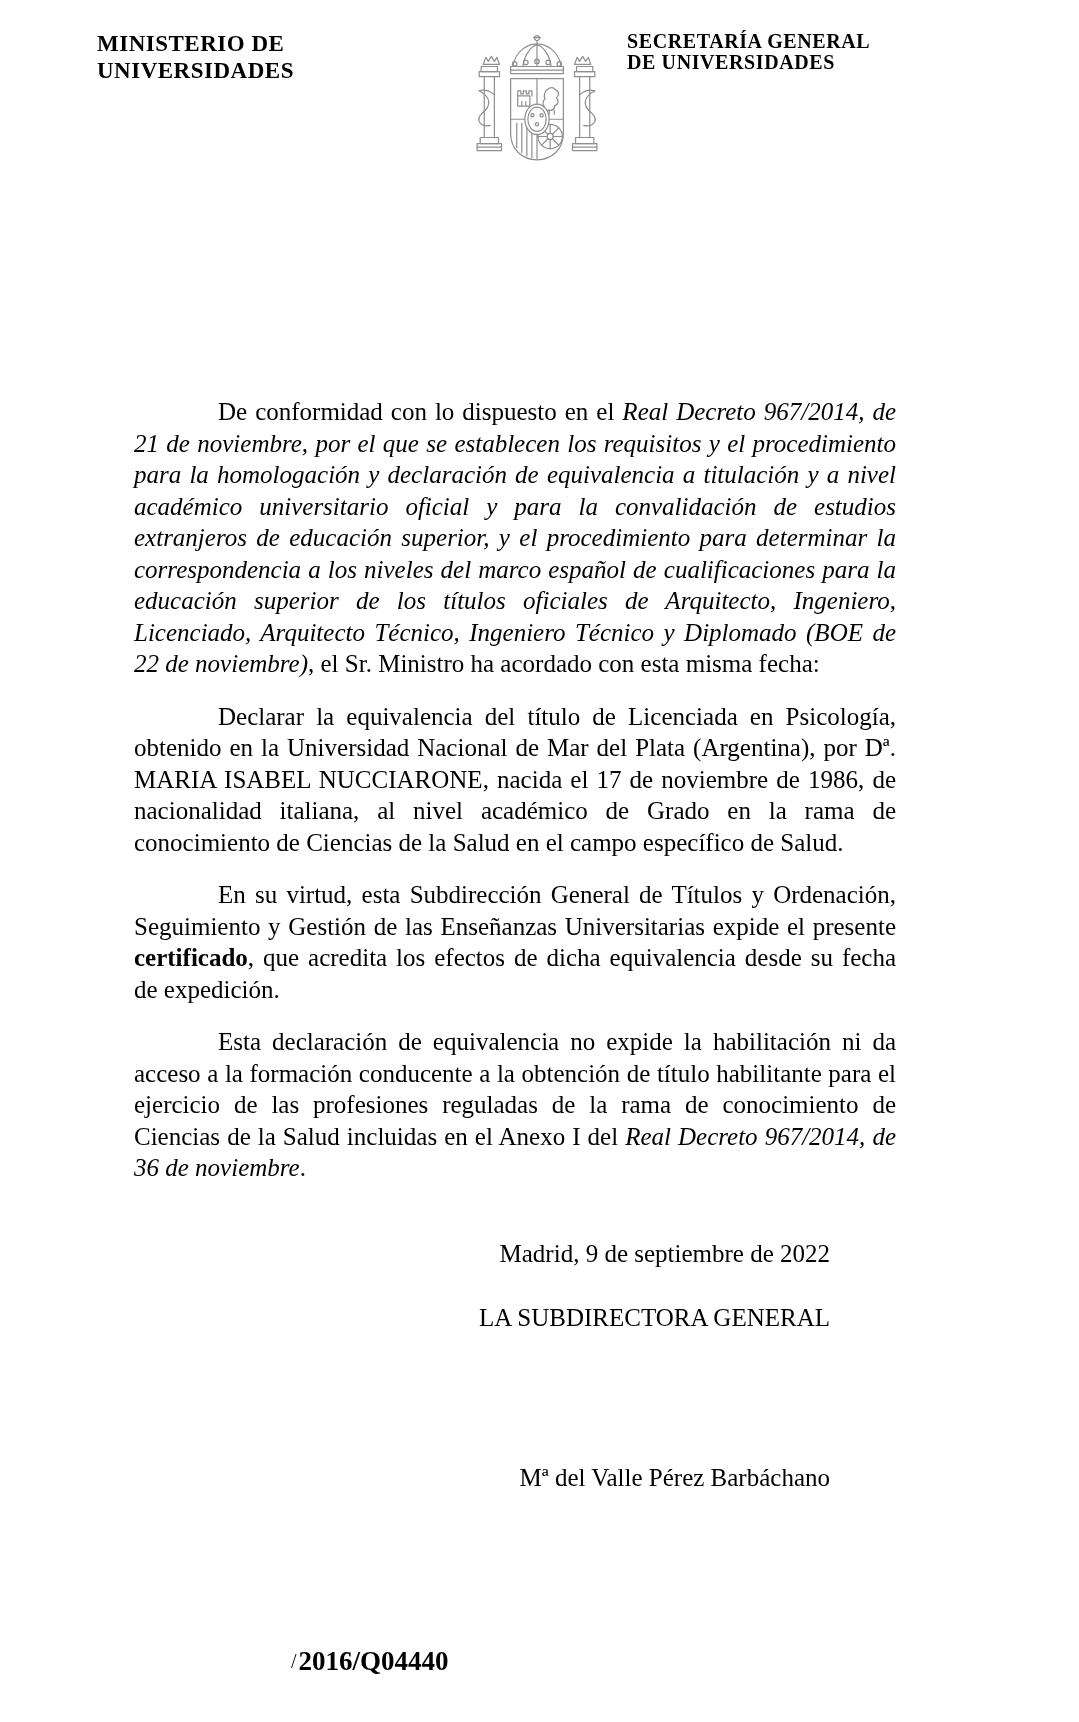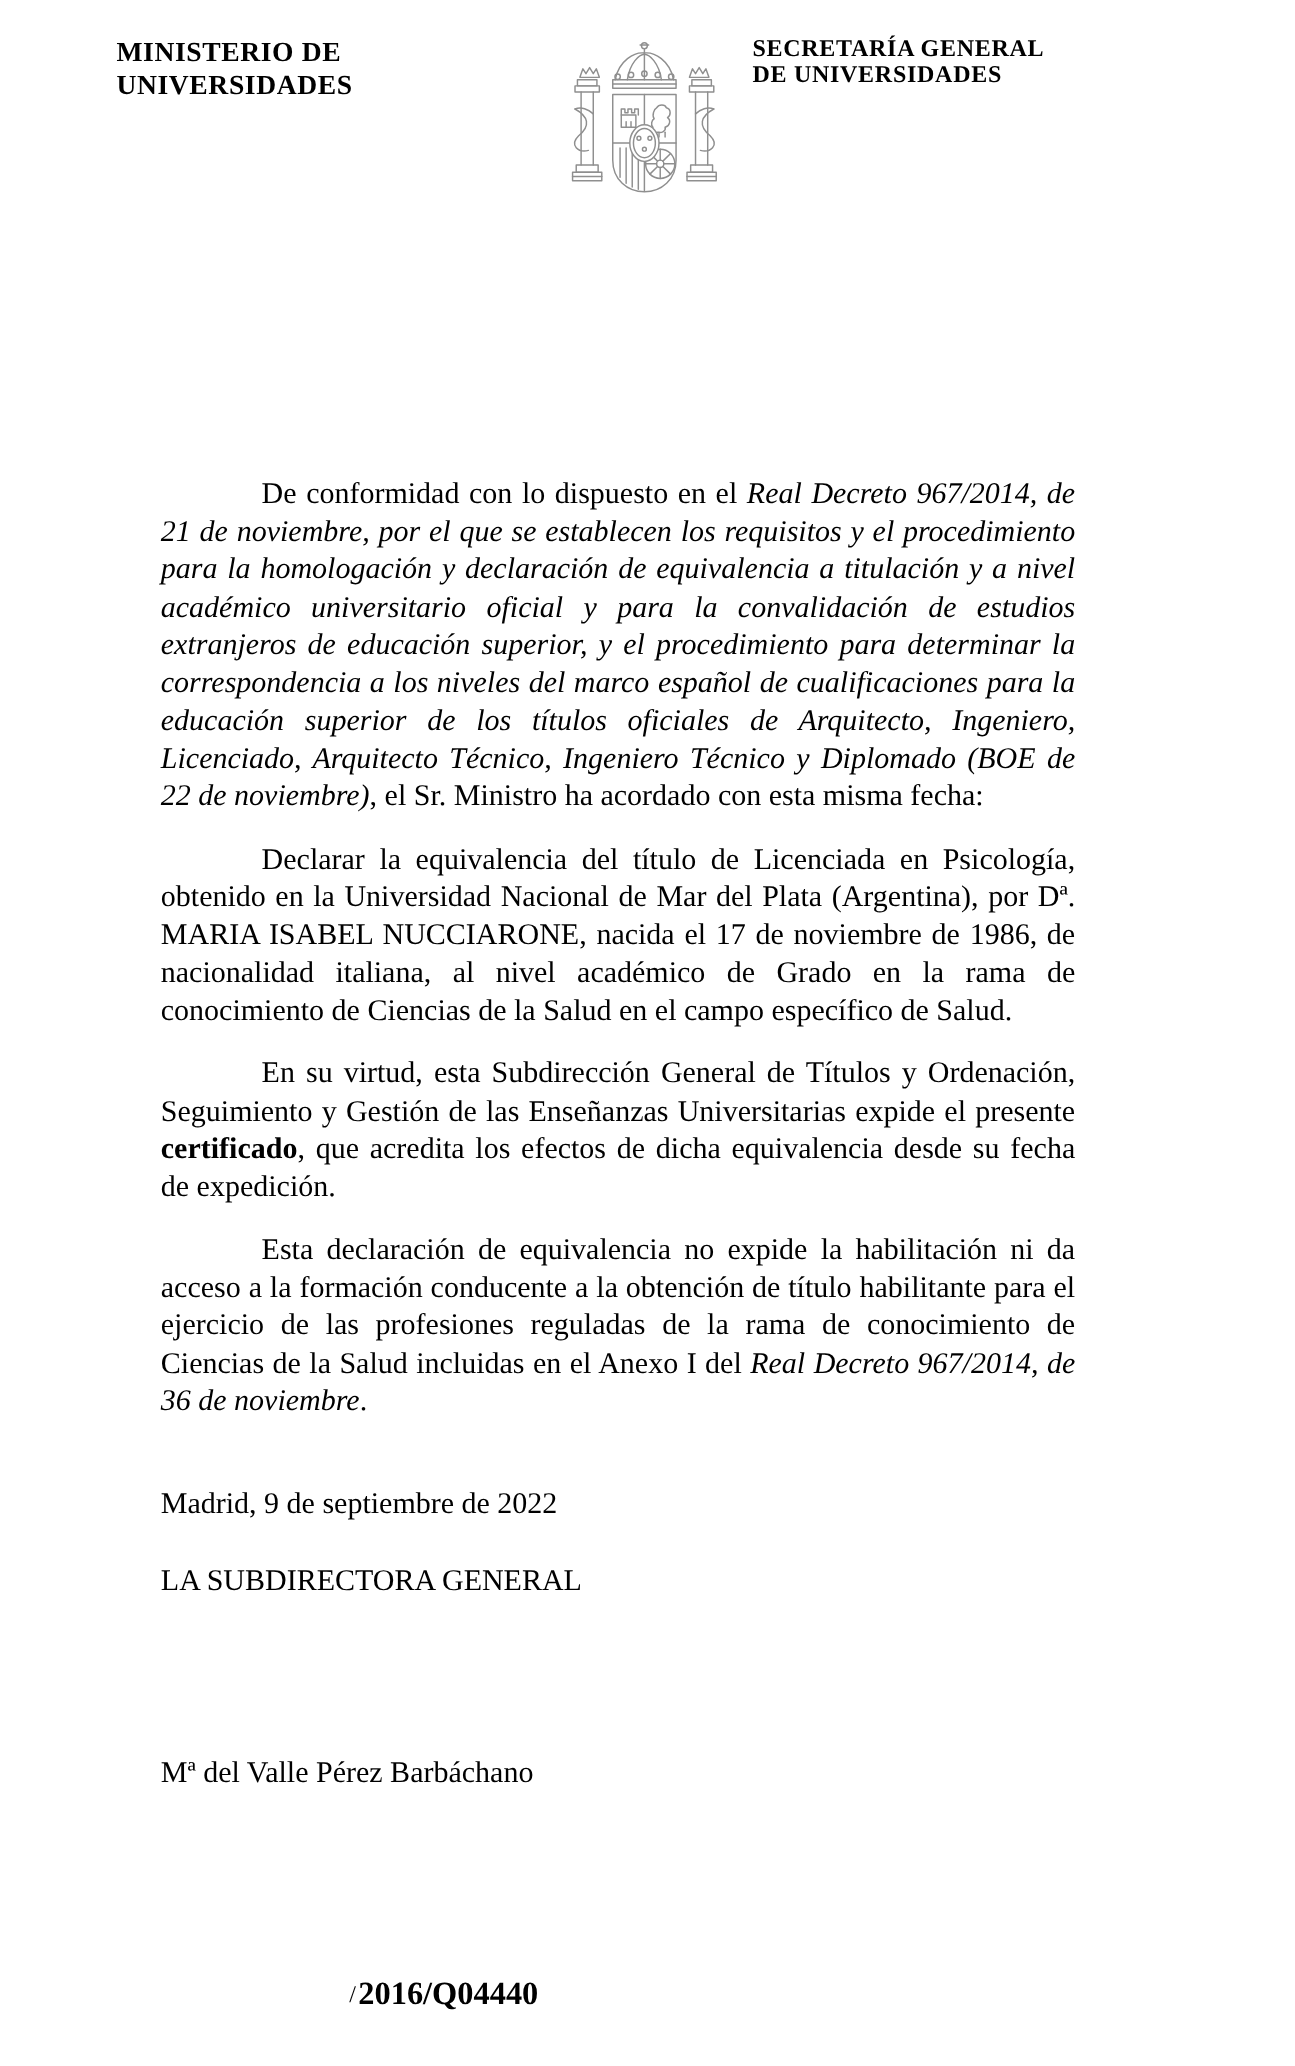--- a/index.html
+++ b/index.html
@@ -33,21 +33,21 @@
     font-size:25px;line-height:31.5px;
     text-align:justify;
     margin-left:16px;
   }
   .doc-body p{margin:0 0 21px 0;text-indent:84px;}
   .run-r{font-style:normal;font-weight:normal;}
   .run-i{font-style:italic;}
   .run-b{font-weight:bold;}
   .centerline{
     width:762px;box-sizing:border-box;padding-right:66px;
-    text-align:left;text-indent:0;
+    text-align:right;text-indent:0;
   }
   .dateline{margin-top:54px;}
   .signer-title{margin-top:33px;}
   .signer-name{margin-top:128px;}
   
   .reference{
     position:absolute;left:291px;top:1645px;
     font-weight:bold;font-size:27px;line-height:32px;
   }
   .reference .slash{font-weight:normal;font-size:20px;vertical-align:2px;padding-right:2px;}

